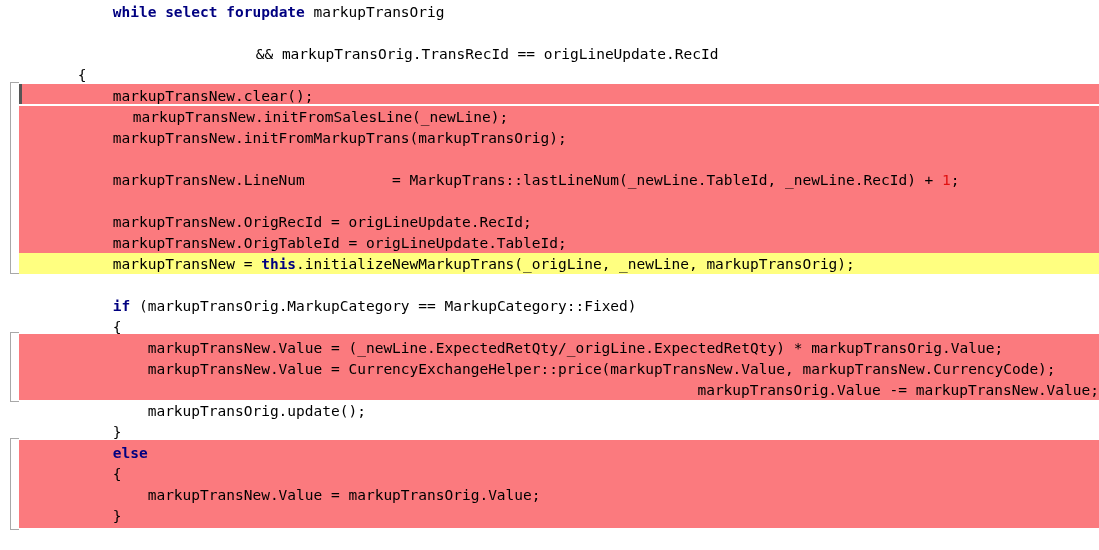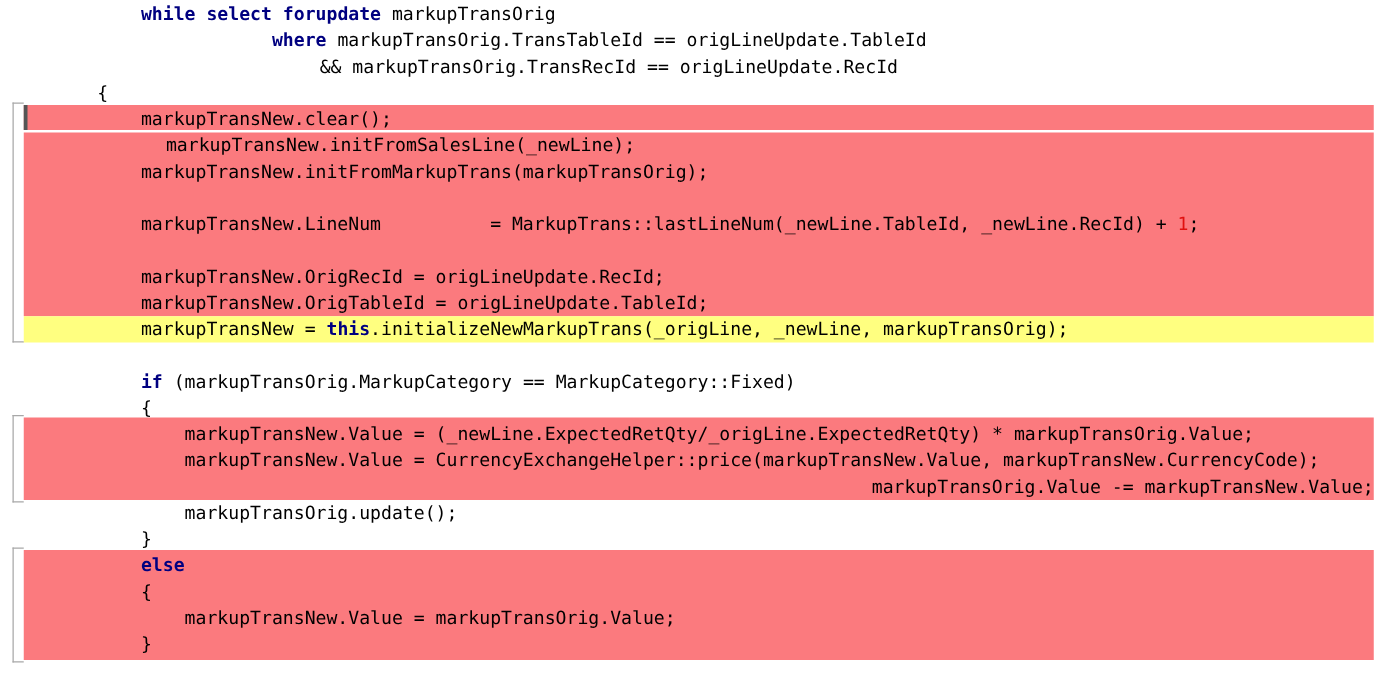--- a/index.html
+++ b/index.html
@@ -54,21 +54,21 @@
     background: #555555;
     z-index: 3;
   }
 
   
   .text-layer {
     position: absolute;
     left: 0;
     top: 0;
     width: 1099px;
-    height: 440px;
+    height: 550px;
     z-index: 2;
   }
   .line {
     position: absolute;
     left: 0;
     right: 0;
     height: 21px;
     line-height: 21px;
     font-size: 14.5px;
     color: #000000;
@@ -96,21 +96,20 @@
       <div class="band" style="top: 334px; height: 66px; background: rgb(251, 122, 126);"></div>
       <div class="band" style="top: 440px; height: 88px; background: rgb(251, 122, 126);"></div>
       <div class="bracket" style="top: 82px; height: 192px; border-color: rgb(168, 168, 168);"></div>
       <div class="bracket" style="top: 332px; height: 70px; border-color: rgb(168, 168, 168);"></div>
       <div class="bracket" style="top: 438px; height: 92px; border-color: rgb(168, 168, 168);"></div>
       <div class="caret" style="top: 84px; height: 20px; background: rgb(85, 85, 85);"></div>
     </div>
 
   <div class="text-layer">
       <div class="line" style="top: 2px;"><span>            </span><span class="kw">while select forupdate</span><span> markupTransOrig</span></div>
-      <div class="line" style="top: 23px;"><span>                        </span><span class="kw">where</span><span> markupTransOrig.TransTableId == origLineUpdate.TableId</span></div>
       <div class="line" style="top: 44px; margin-left: 12px;"><span>                           &amp;&amp; markupTransOrig.TransRecId == origLineUpdate.RecId</span></div>
       <div class="line" style="top: 65px;"><span>        {</span></div>
       <div class="line" style="top: 86px;"><span>            markupTransNew.clear();</span></div>
       <div class="line" style="top: 107px; padding-left: 28px;"><span>            markupTransNew.initFromSalesLine(_newLine);</span></div>
       <div class="line" style="top: 128px;"><span>            markupTransNew.initFromMarkupTrans(markupTransOrig);</span></div>
       <div class="line" style="top: 149px;"><span></span></div>
       <div class="line" style="top: 170px;"><span>            markupTransNew.LineNum          = MarkupTrans::lastLineNum(_newLine.TableId, _newLine.RecId) + </span><span class="num">1</span><span>;</span></div>
       <div class="line" style="top: 191px;"><span></span></div>
       <div class="line" style="top: 212px;"><span>            markupTransNew.OrigRecId = origLineUpdate.RecId;</span></div>
       <div class="line" style="top: 254px;"><span>            markupTransNew = </span><span class="kw">this</span><span>.initializeNewMarkupTrans(_origLine, _newLine, markupTransOrig);</span></div>

